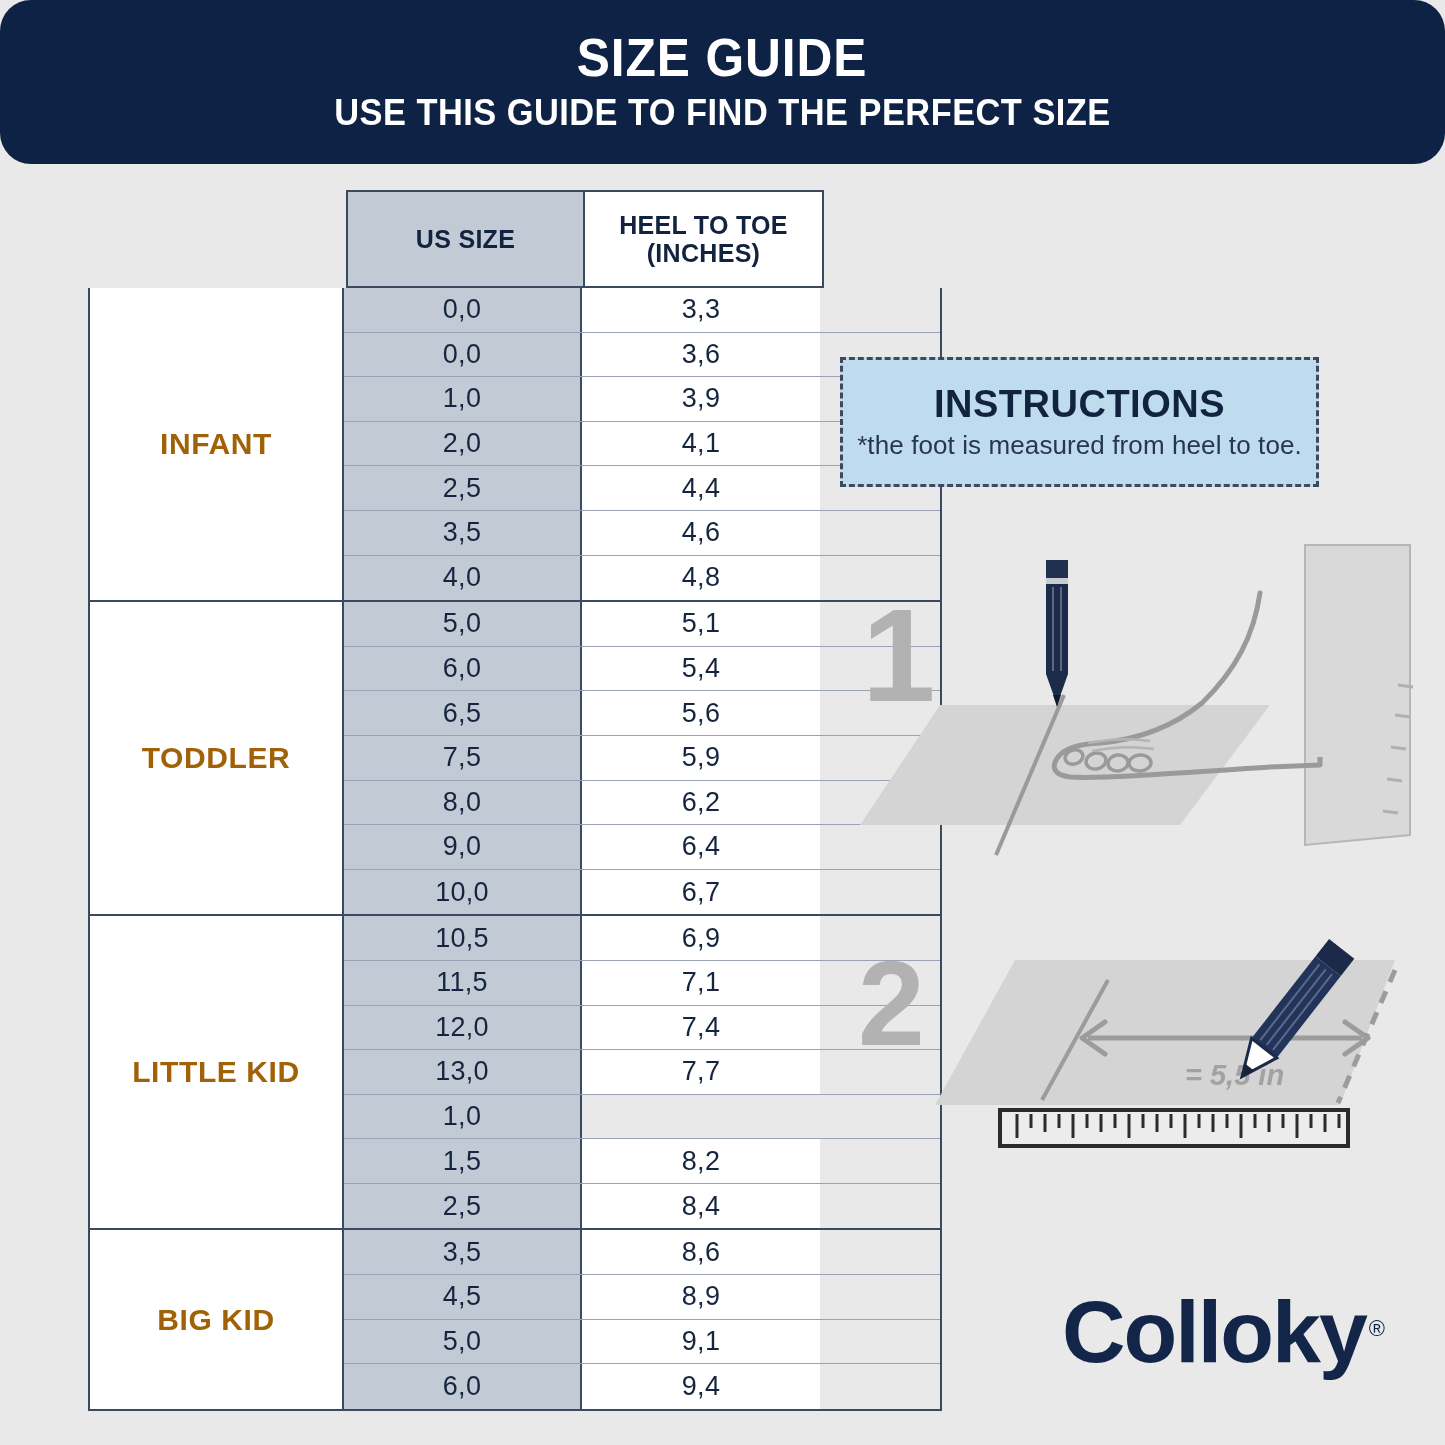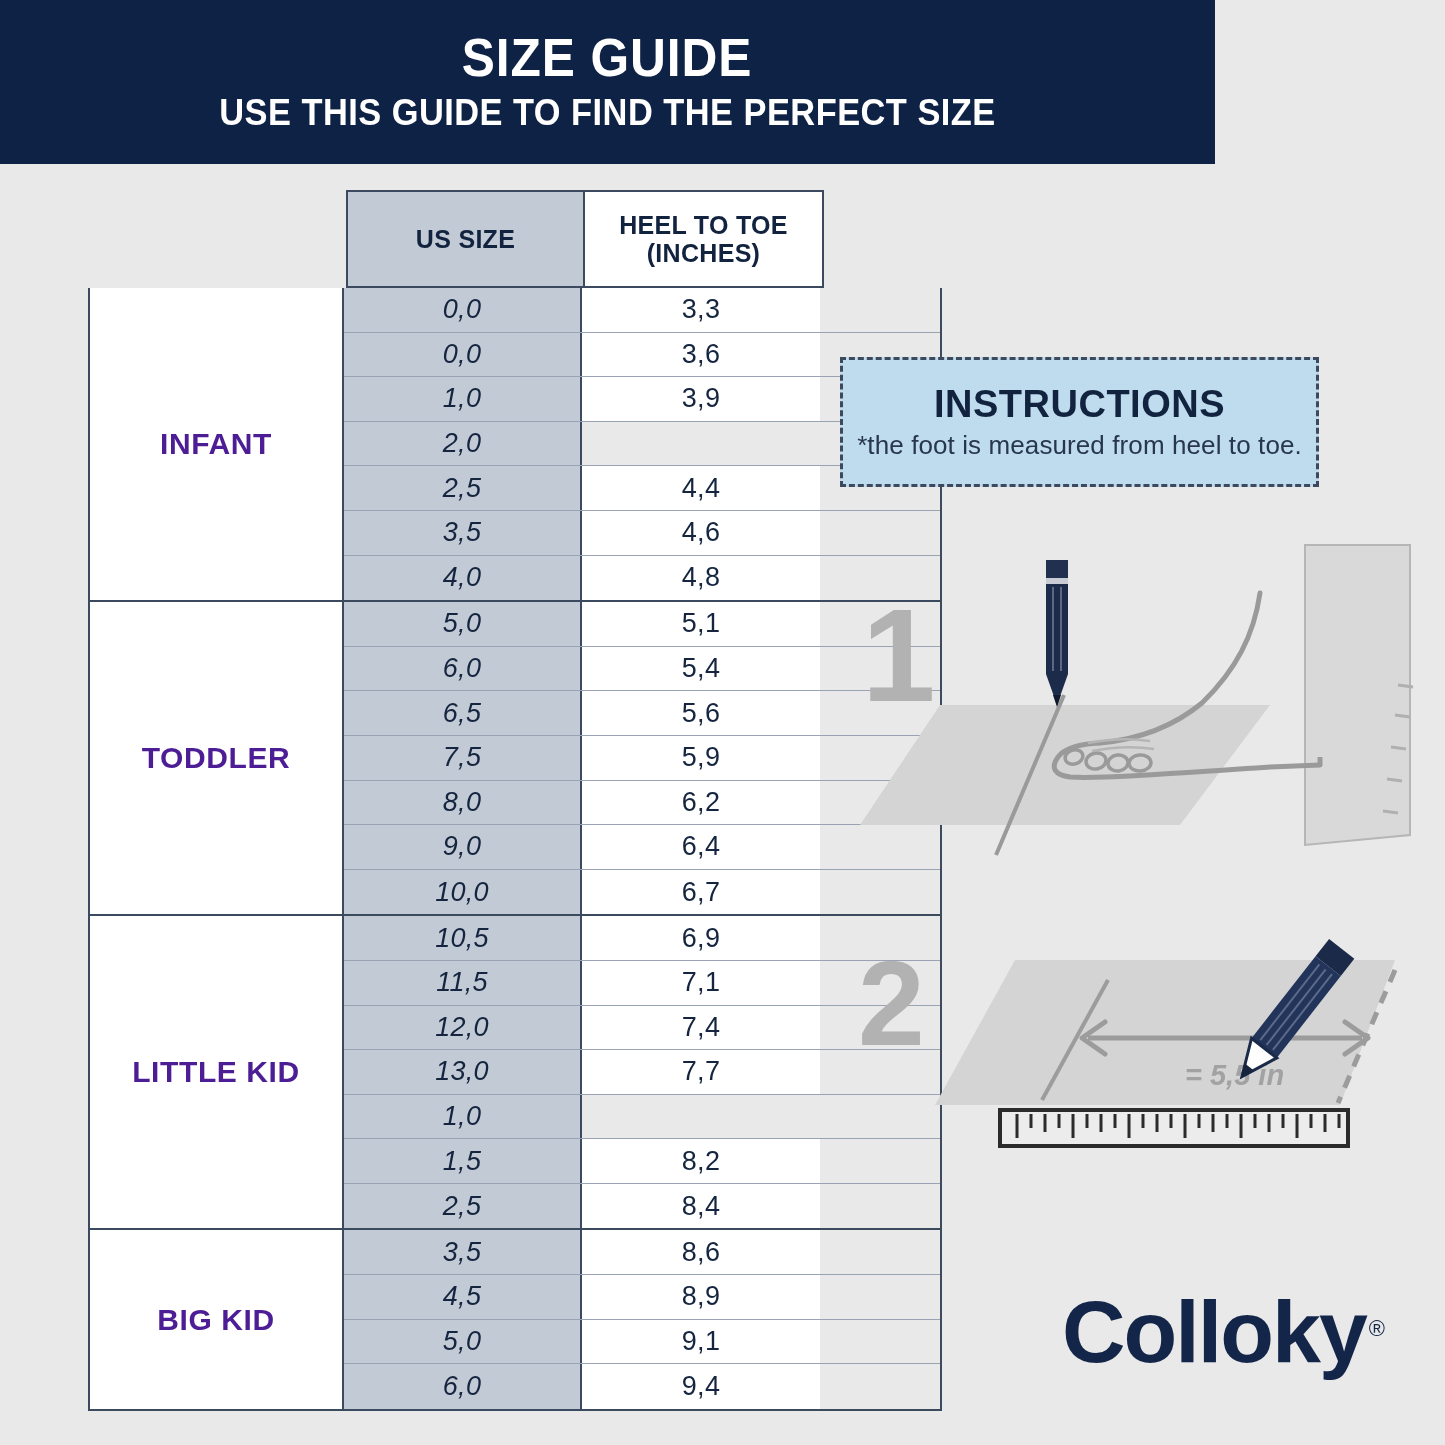--- a/index.html
+++ b/index.html
@@ -13,28 +13,29 @@
   body {
     font-family: "Liberation Sans", sans-serif;
     background: #e9e9e9;
     position: relative;
   }
 
   
   .banner {
     position: absolute;
     left: 0; top: 0;
-    width: 1215px;
+    width: 1445px;
     height: 164px;
     background: #0d2244;
     display: flex;
     flex-direction: column;
     align-items: center;
     justify-content: center;
     overflow: hidden;
+    border-radius: 31px;
   }
   .banner-title {
     color: #ffffff;
     font-size: 54px;
     font-weight: bold;
     letter-spacing: 1px;
     line-height: 1.05;
     transform: scaleX(0.92);
   }
   .banner-sub {
@@ -97,21 +98,21 @@
     border-bottom: 2px solid #3c4a60;
   }
   .group:last-child { border-bottom: none; }
 
   .group-label {
     width: 254px;
     background: #ffffff;
     display: flex;
     align-items: center;
     justify-content: center;
-    color: #4c1d95;
+    color: #a16207;
     font-size: 30px;
     font-weight: bold;
     letter-spacing: 0.6px;
     border-right: 2px solid #3c4a60;
     flex: none;
   }
 
   .group-rows { flex: 1; }
 
   .trow {
@@ -128,21 +129,20 @@
     color: #15253f;
     font-size: 27px;
     font-weight: 400;
     letter-spacing: 0.3px;
   }
   .td-size {
     width: 238px;
     background: #c2cad6;
     border-right: 2px solid #3c4a60;
     flex: none;
-    font-style: italic;
   }
   .td-heel {
     width: 238px;
     background: #ffffff;
     flex: none;
   }
 
   
   .instructions {
     position: absolute;
@@ -246,20 +246,21 @@
           <div class="trow">
             <div class="td td-size">0,0</div>
             <div class="td td-heel">3,6</div>
           </div>
           <div class="trow">
             <div class="td td-size">1,0</div>
             <div class="td td-heel">3,9</div>
           </div>
           <div class="trow">
             <div class="td td-size">2,0</div>
+            <div class="td td-heel">4,1</div>
           </div>
           <div class="trow">
             <div class="td td-size">2,5</div>
             <div class="td td-heel">4,4</div>
           </div>
           <div class="trow">
             <div class="td td-size">3,5</div>
             <div class="td td-heel">4,6</div>
           </div>
           <div class="trow">

